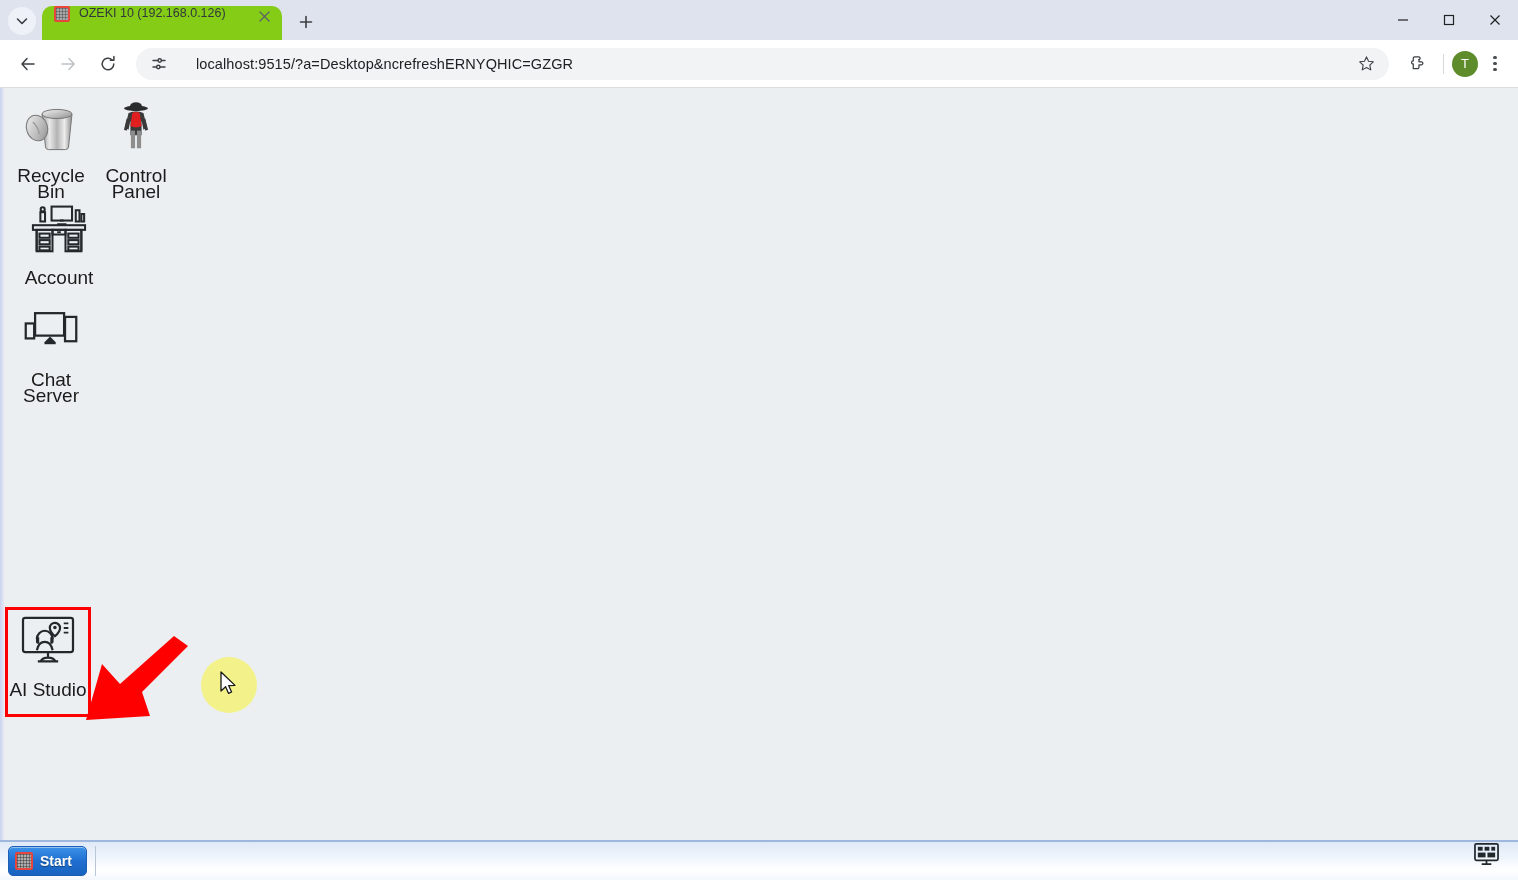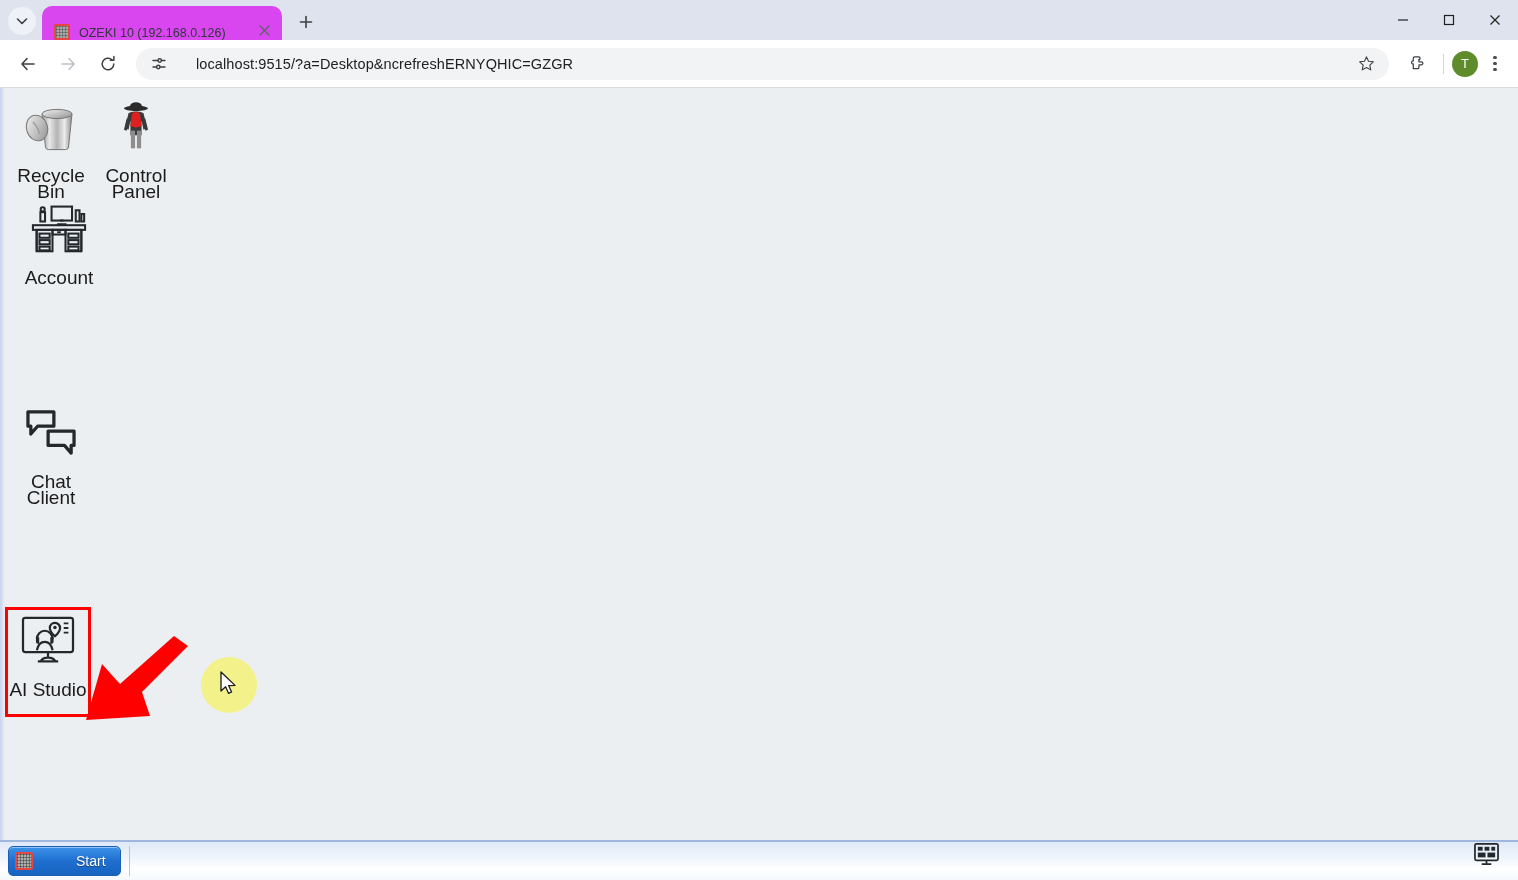--- a/index.html
+++ b/index.html
@@ -26,24 +26,24 @@
     border-radius: 50%;
     display: flex; align-items: center; justify-content: center;
     background: #eef1f7;
   }
   .tab-list-btn svg { display:block; }
 
   .tab {
     height: 34px;
     min-width: 240px;
     max-width: 250px;
-    background: #d946ef;
+    background: #84cc16;
     border-radius: 10px 10px 0 0;
     display: flex;
-    align-items: flex-end;
+    align-items: flex-start;
     padding: 0 8px 0 12px;
     position: relative;
     margin-top: 36px;
   }
   .favicon {
     width: 16px; height: 16px; flex: 0 0 16px;
     background: #e8453c;
     border-radius: 2px;
     position: relative;
     overflow: hidden;
@@ -204,21 +204,21 @@
     border-radius: 2px;
     position: relative; overflow: hidden;
   }
   .start-ico .g {
     position:absolute; left:2px; top:2px; right:2px; bottom:2px;
     background:
       repeating-linear-gradient(to right, #8d8d8d 0 1px, #d2d2d2 1px 3px),
       repeating-linear-gradient(to bottom, #8d8d8d 0 1px, #d2d2d2 1px 3px);
     background-blend-mode: multiply;
   }
-  .start-lbl { color: #fff; font-size: 14px; font-weight: normal; text-shadow: 0 1px 1px rgba(0,0,0,.4); margin-left: 36px; }
+  .start-lbl { color: #fff; font-size: 14px; font-weight: bold; text-shadow: 0 1px 1px rgba(0,0,0,.4); }
   .tb-sep { width: 1px; height: 30px; background: #b9c6d8; margin-left: 8px; }
   .tray {
     position: absolute; right: 0; top: 0; height: 100%;
     display: flex; align-items: center; padding-right: 10px; gap: 8px; flex-direction: column;
   }
   .tray-sep { width: 1px; height: 26px; background: #9fb0c6; }
   .clock { font-size: 17px; color: #0d0d0d; font-family: "Liberation Sans", sans-serif; letter-spacing: .2px; }
 </style>
 </head>
 <body>
@@ -390,32 +390,35 @@
             <rect x="42" y="35" width="11" height="4.5"></rect>
             <rect x="42" y="42" width="11" height="4.5"></rect>
             <rect x="42" y="49" width="11" height="4"></rect>
           </g>
           <rect x="30" y="32.5" width="4" height="2" fill="#23282d"></rect>
         </svg>
       </div>
       <div class="lbl">Account</div>
     </div>
 
-
-    <div class="desk-icon" style="left:8px; top:316px;">
+    <div class="desk-icon" style="left:8px; top:214px;">
       <div class="glyph">
-        <svg width="54" height="48" viewBox="0 0 56 50">
-          <g fill="none" stroke="#23282d" stroke-width="3.4" stroke-linejoin="round">
-            <path d="M4 4 h27 v15 h-17 l-7 8 v-8 h-3 Z"></path>
-            <path d="M25 24 h27 v15 h-3 v8 l-7 -8 h-17 Z"></path>
+        <svg width="58" height="46" viewBox="0 0 62 48">
+          <g fill="none" stroke="#23282d" stroke-width="2.4">
+            <rect x="14" y="6" width="31" height="24"></rect>
+            <path d="M24 38 h12"></path>
+            <rect x="4" y="17" width="9" height="16"></rect>
+            <rect x="46" y="10" width="12" height="26"></rect>
           </g>
-        </svg>
-      </div>
-      <div class="lbl">Chat Client</div>
-    </div>
+          <path d="M24 37 l6 -6 6 6 Z" fill="#23282d"></path>
+        </svg>
+      </div>
+      <div class="lbl">Chat Server</div>
+    </div>
+
 
 
     <div class="desk-icon selected" style="left:5px; top:519px;">
       <div class="glyph">
         <svg width="62" height="50" viewBox="0 0 66 54">
           <g fill="none" stroke="#23282d" stroke-width="2.4" stroke-linejoin="round">
             <rect x="6" y="3" width="54" height="37" rx="2.5"></rect>
             <path d="M33 40 v6 M22 50 h22 M25 50 q2 -4 8 -4 q6 0 8 4"></path>
             <path d="M21 26 a8.5 9 0 1 1 17 0"></path>
             <path d="M20 24 v5 a2 2 0 0 0 2 2 h1.5 v-7 H22 a2 2 0 0 0 -2 0 Z" fill="#23282d" stroke="none"></path>

